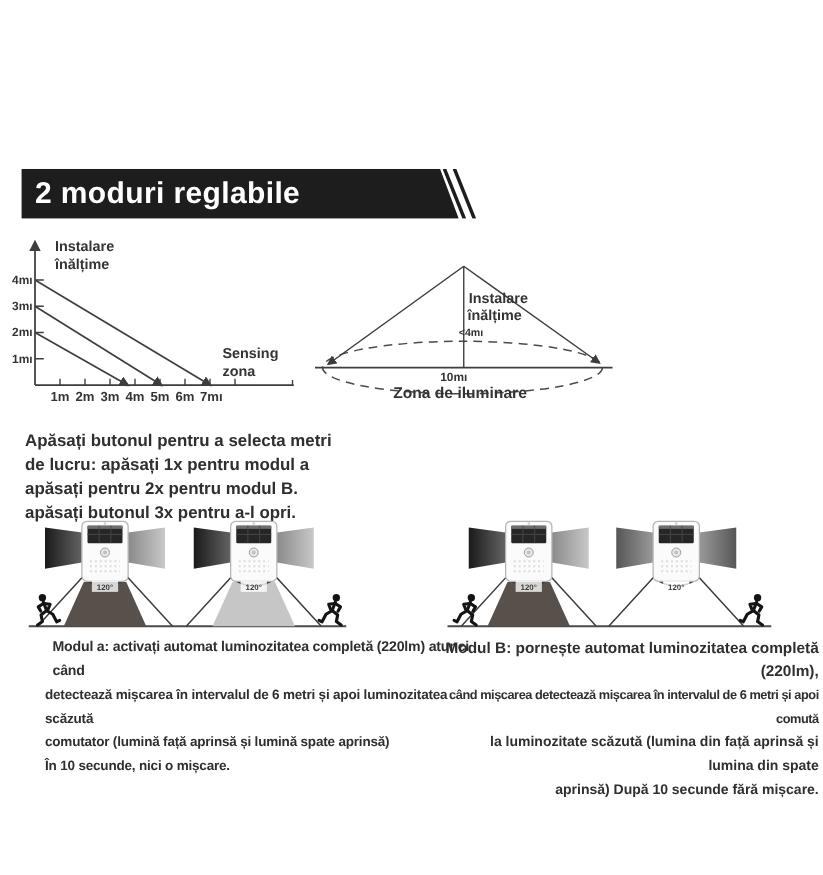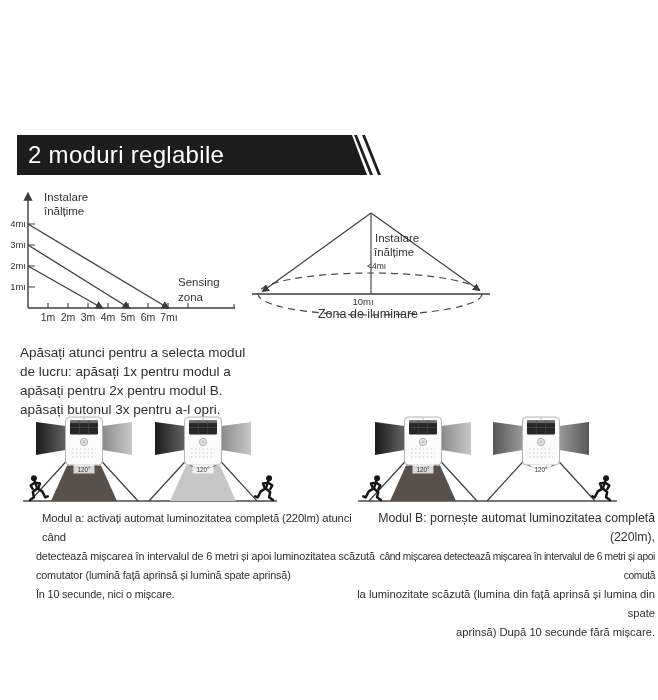--- a/index.html
+++ b/index.html
@@ -2,21 +2,21 @@
 <html lang="ro" style="--banner-bg: #1d1d1d; --banner-fg: #ffffff; --ink: #333333; --line: #3d3d3d; --beam-dark: #57504b; --beam-light: #c6c6c6;"><head>
 <meta charset="utf-8">
 <title>2 moduri reglabile</title>
 <style>
   :root{
     --banner-bg:#1d1d1d; --banner-fg:#ffffff; --ink:#333333; --line:#3d3d3d;
     --beam-dark:#57504b; --beam-light:#c6c6c6;
   }
   html,body{margin:0;padding:0;background:#ffffff;}
   .canvas{position:relative;width:658px;height:700px;background:#ffffff;overflow:hidden;
-          font-family:"Liberation Sans", sans-serif;color:var(--ink);}
+          font-family:"Liberation Sans", sans-serif;color:var(--ink);font-weight:bold;}
   .abs{position:absolute;}
 
   
   .banner{left:17px;top:135px;width:352px;height:40px;background:var(--banner-bg,#1d1d1d);
           clip-path:polygon(0 0,335px 0,350px 100%,0 100%);
           display:flex;align-items:center;padding-left:11px;box-sizing:border-box;}
   .banner-title{color:var(--banner-fg,#fff);font-size:24px;letter-spacing:.3px;white-space:nowrap;}
   .stripe{top:135px;height:40px;width:20px;background:var(--banner-bg,#1d1d1d);}
   .stripe.s1{left:354px;clip-path:polygon(0 0,3px 0,19px 100%,16px 100%);}
   .stripe.s2{left:362px;clip-path:polygon(0 0,3px 0,19px 100%,16px 100%);}
@@ -153,21 +153,21 @@
     <path class="cone-line" d="M131,18 L239,95" stroke-width="1.2" marker-end="url(#arrowhead)"></path>
     <line class="cone-line" x1="131" y1="18" x2="131" y2="99" stroke-width="1.1"></line>
     <text class="diagram-label" x="135" y="47">Instalare</text>
     <text class="diagram-label" x="134" y="61">înălțime</text>
     <text class="tiny-label" x="127" y="74">&lt;4mı</text>
     <text class="small-label" x="123" y="110" text-anchor="middle">10mı</text>
     <text class="zone-big" x="128" y="123">Zona de iluminare</text>
   </svg>
 
   <div class="abs instructions">
-    <div>Apăsați atunci pentru a selecta modul</div>
+    <div>Apăsați butonul pentru a selecta metri</div>
     <div>de lucru: apăsați 1x pentru modul a</div>
     <div>apăsați pentru 2x pentru modul B.</div>
     <div>apăsați butonul 3x pentru a-l opri.</div>
   </div>
 
   <svg class="abs" style="left:0;top:412px;" width="330" height="98" viewBox="0 0 330 98">
     <line class="ground" x1="23" y1="89" x2="277" y2="89"></line>
 
     <g transform="translate(84,5)">
       <polygon class="beam-dark" points="-17,48.5 17,48.5 33,84 -33,84"></polygon>

